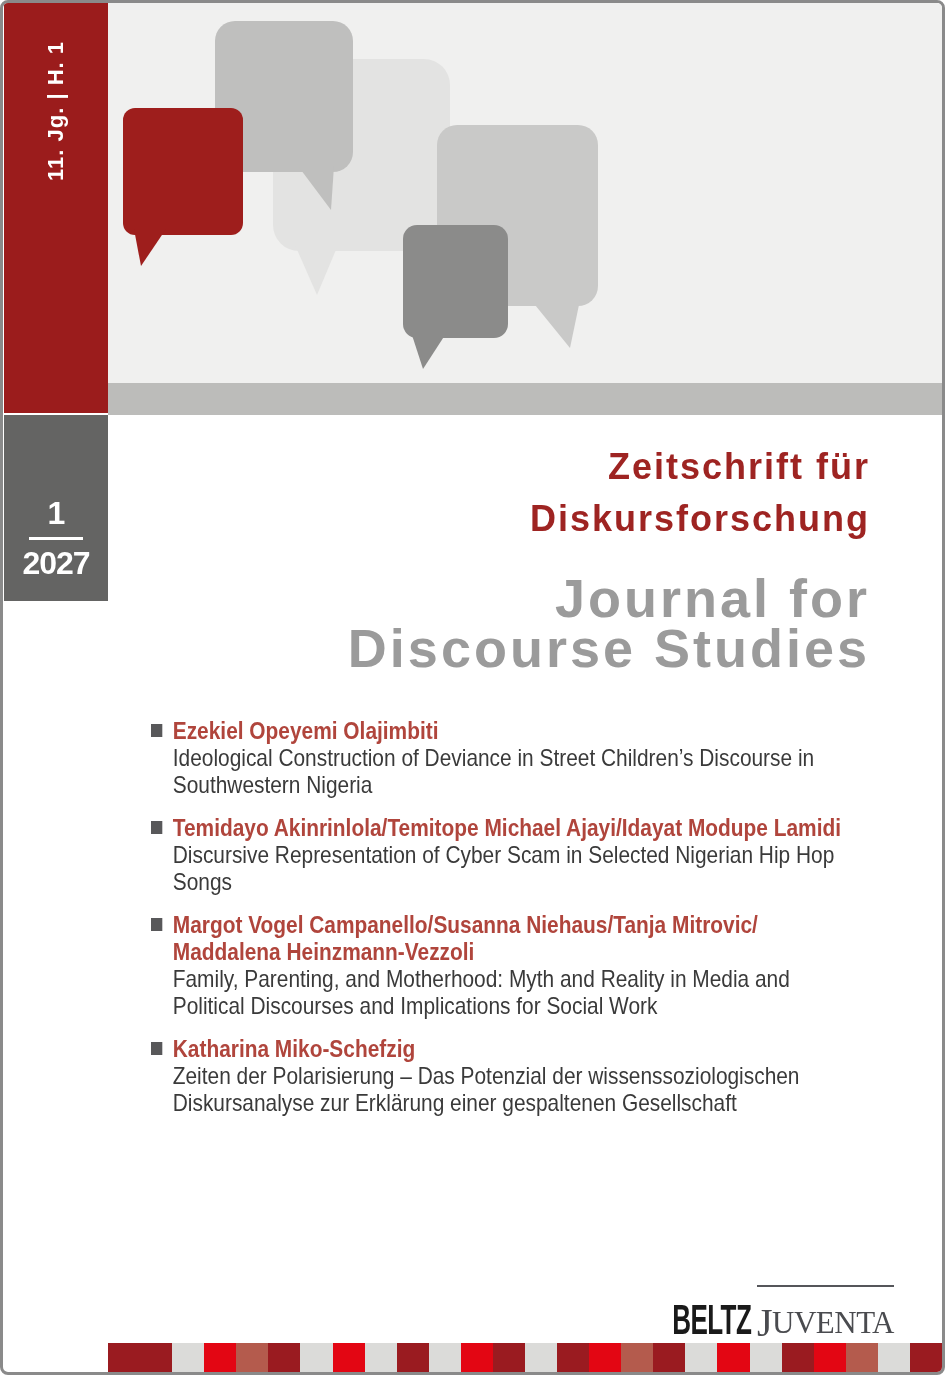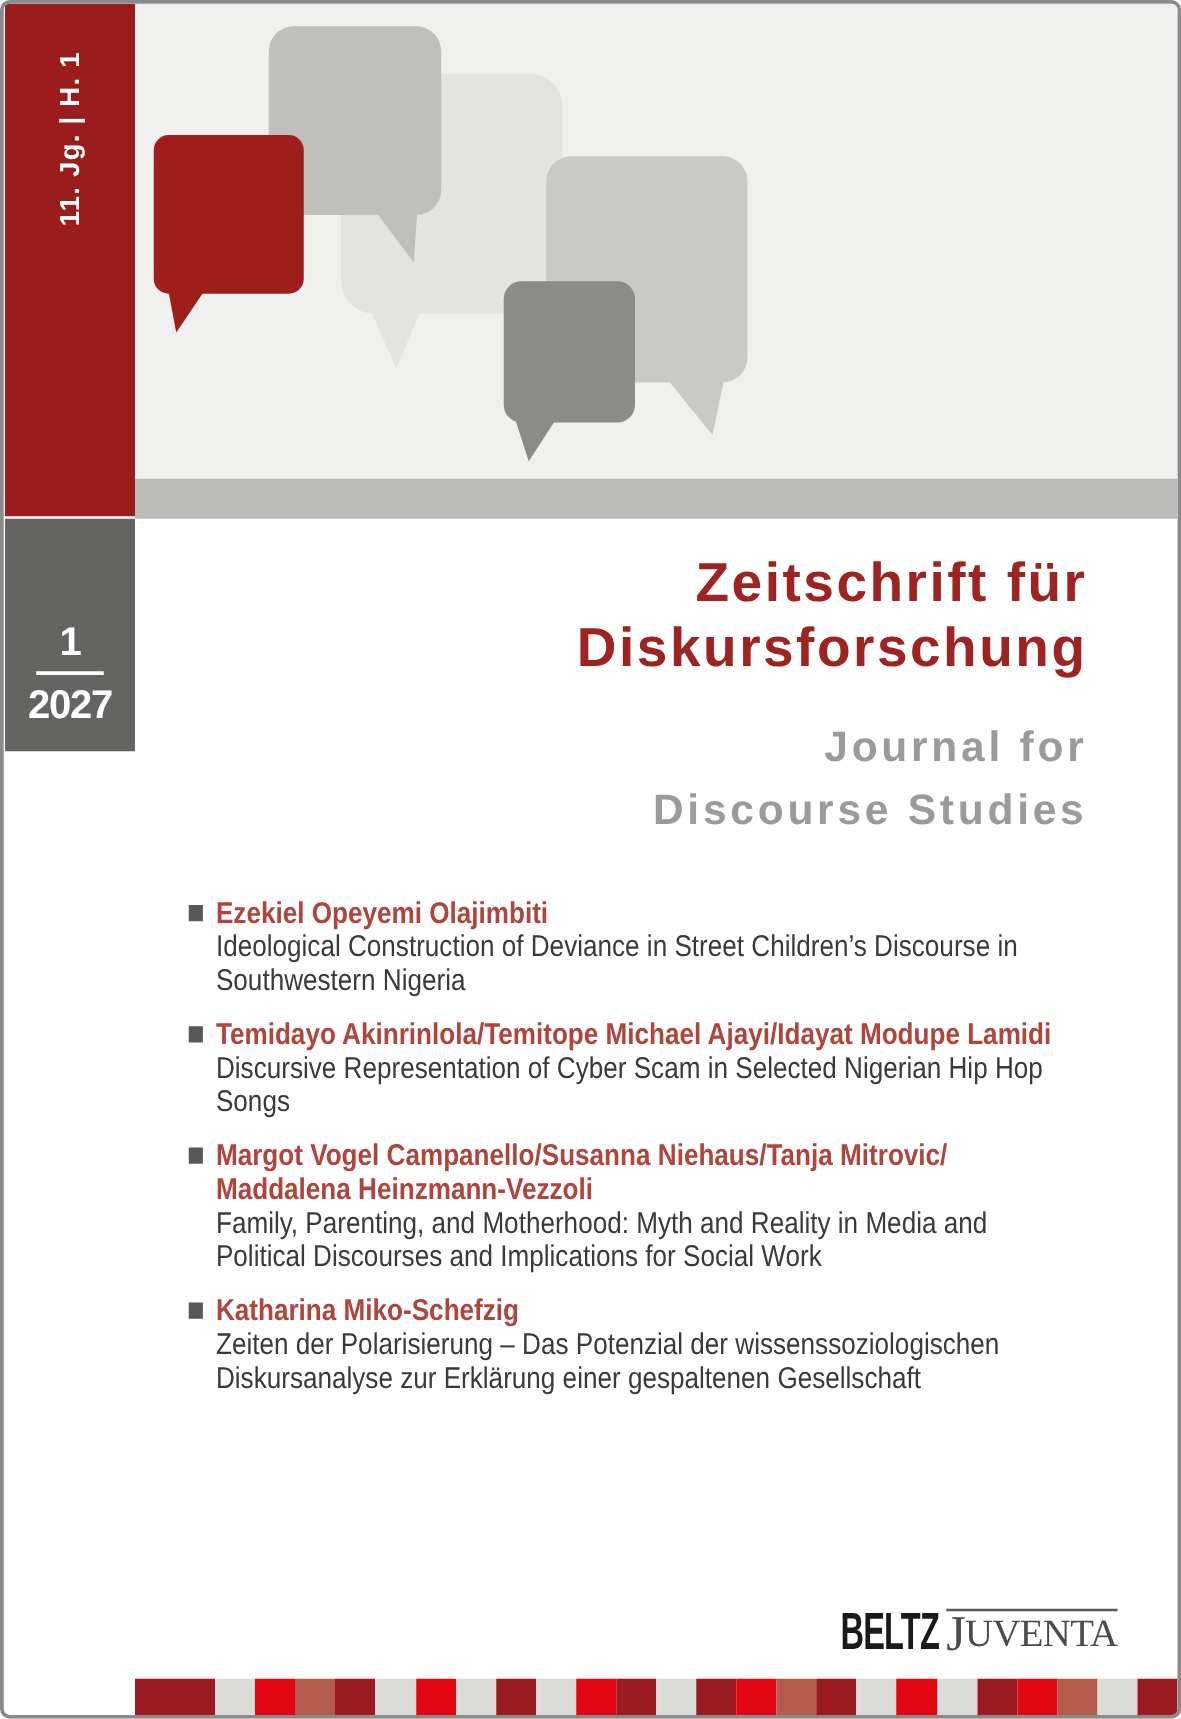--- a/index.html
+++ b/index.html
@@ -37,25 +37,25 @@
     background:#F0F0EF;
   }
   .banner svg { display:block; width:834px; height:380px; }
   .banner-band {
     position:absolute; left:105px; top:380px; width:834px; height:32px;
     background:#BCBCBA;
   }
   
   .masthead { position:absolute; top:438px; right:72px; text-align:right; }
   .title-de {
-    margin:0; color:#9E2422; font-size:44px; line-height:52px; font-weight:bold;
+    margin:0; color:#9E2422; font-size:36px; line-height:52px; font-weight:bold;
     letter-spacing:2px; white-space:pre-line;
   }
   .title-en {
-    margin:28px 0 0 0; color:#9B9B9B; font-size:34px; line-height:50px;
+    margin:28px 0 0 0; color:#9B9B9B; font-size:54px; line-height:50px;
     font-weight:bold; letter-spacing:3px; white-space:pre-line;
   }
   
   .toc {
     position:absolute; left:148px; top:714px; width:818px;
     transform:scaleX(0.87); transform-origin:0 0;
   }
   .toc-item { display:flex; align-items:flex-start; margin-bottom:16px; }
   .toc-bullet {
     flex:0 0 auto; width:13px; height:13px; background:#58585A;
@@ -64,29 +64,29 @@
   .toc-authors {
     color:#B0453C; font-weight:bold; font-size:24px; line-height:27px;
     white-space:pre-line;
   }
   .toc-title {
     color:#3A3A3A; font-size:24px; line-height:27px; white-space:pre-line;
   }
   
   .publisher {
     position:absolute; top:1282px; right:48px; display:flex;
-    align-items:center;
+    align-items:flex-end;
   }
   .beltz {
     font-weight:bold; color:#1A1A1A; font-size:42px; line-height:40px;
     transform:scaleX(0.62); transform-origin:100% 0; letter-spacing:-1px;
   }
   .juventa {
     font-family:"Liberation Serif", serif; color:#4A4B4F;
-    border-top:2px solid #55565A; margin-left:6px; padding-top:0;
+    border-top:2px solid #55565A; margin-left:6px; padding-top:18px;
     font-size:31px; line-height:34px; letter-spacing:-0.5px; white-space:nowrap;
   }
   .juventa-initial {
     font-size:40px; line-height:30px; position:relative; top:3px;
   }
   
   .color-strip {
     position:absolute; left:105px; right:0; bottom:0; height:29px;
     display:flex;
   }

